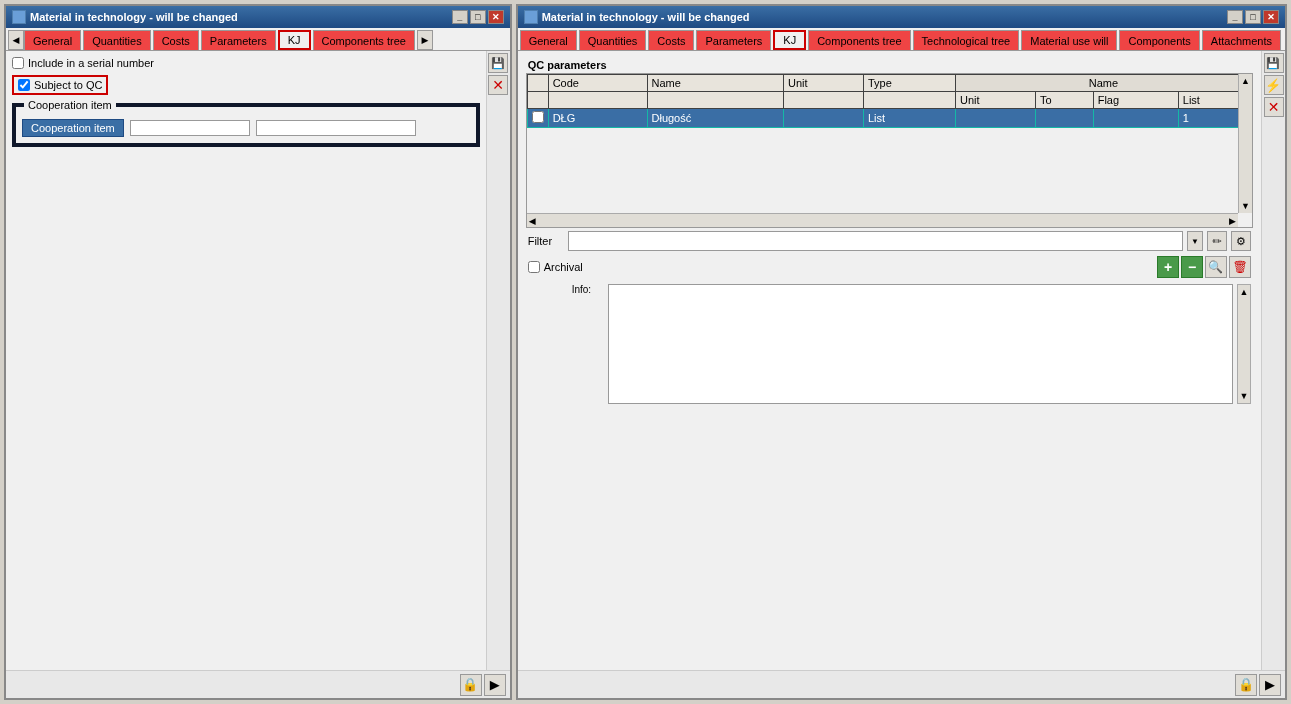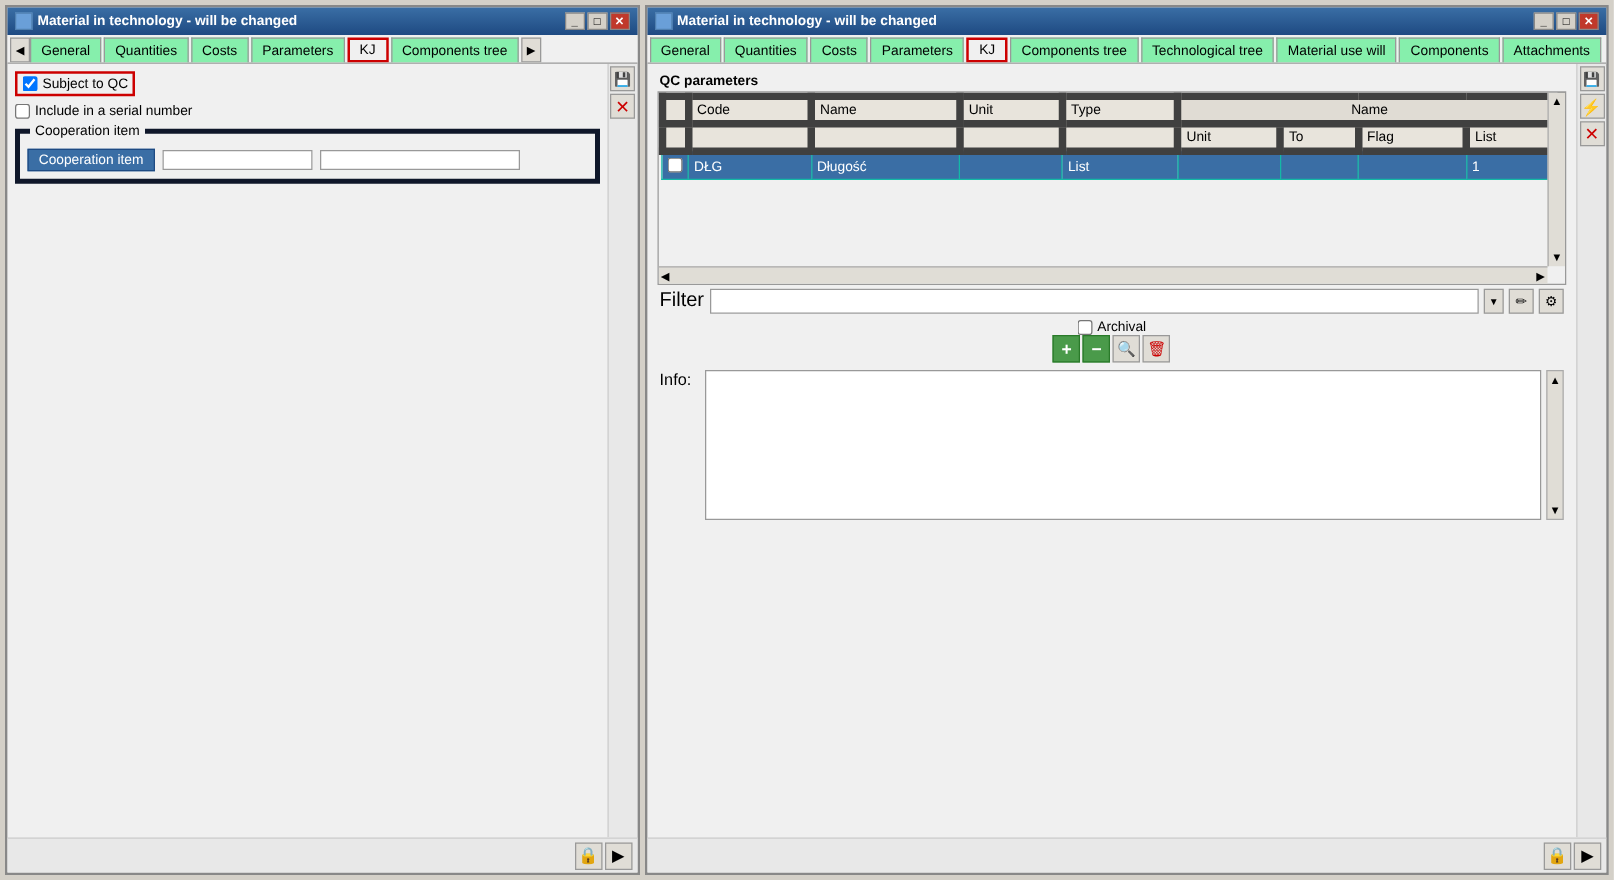--- a/index.html
+++ b/index.html
@@ -94,21 +94,21 @@
       justify-content: center;
       font-size: 9px;
       margin-bottom: 0;
       flex-shrink: 0;
     }
 
     .tab {
       padding: 2px 8px;
       border: 1px solid #999;
       border-bottom: none;
-      background: #86efac;
+      background: #ef4444;
       cursor: pointer;
       margin-right: 2px;
       height: 20px;
       display: flex;
       align-items: center;
       white-space: nowrap;
       font-size: 11px;
       color: #000;
     }
 
@@ -258,21 +258,21 @@
     }
 
     .qc-table {
       width: 100%;
       border-collapse: collapse;
       font-size: 11px;
     }
 
     .qc-table thead tr th {
       background: #e8e4dc;
-      border: 6px solid #404040;
+      border: 1px solid #404040;
       padding: 2px 4px;
       text-align: left;
       font-weight: normal;
       white-space: nowrap;
     }
 
     .qc-table thead tr th.norm-header {
       text-align: center;
       background: #e0dcd4;
     }
@@ -289,21 +289,21 @@
     }
 
     .filter-row {
       display: flex;
       align-items: center;
       gap: 4px;
       padding: 3px 6px;
     }
 
     .filter-label {
-      font-size: 16px;
+      font-size: 11px;
       width: 36px;
     }
 
     .filter-input {
       flex: 1;
       border: 1px solid #999;
       padding: 1px 4px;
       font-size: 11px;
       height: 20px;
     }
@@ -318,21 +318,20 @@
       align-items: center;
       justify-content: center;
       font-size: 11px;
     }
 
     .archival-row {
       display: flex;
       align-items: center;
       justify-content: space-between;
       padding: 2px 6px;
-      flex-direction: column;
     }
 
     .archival-left {
       display: flex;
       align-items: center;
       gap: 4px;
     }
 
     .action-btns {
       display: flex;
@@ -383,22 +382,23 @@
 
     .info-section {
       display: flex;
       align-items: flex-start;
       padding: 4px 6px;
       gap: 4px;
       flex: 1;
     }
 
     .info-label {
-      font-size: 13px;
+      font-size: 10px;
       min-width: 32px;
+      margin-left: 44px;
     }
 
     .info-textarea {
       flex: 1;
       height: 120px;
       border: 1px solid #999;
       background: white;
       font-size: 11px;
       resize: none;
     }
@@ -456,29 +456,29 @@
     <div class="tab">Parameters</div>
     <div class="tab active highlighted">KJ</div>
     <div class="tab">Components tree</div>
     <div class="tab-nav-btn">▶</div>
   </div>
 
   <div class="window-body">
     <div class="main-content">
 
       <div class="checkbox-row">
+        <input type="checkbox" class="checkbox-small" style="">
+        <label>Include in a serial number</label>
+      </div>
+
+      <div class="checkbox-row">
         <div class="checkbox-highlighted">
           <input type="checkbox" class="checkbox-small" checked="" style="">
           <label>Subject to QC</label>
         </div>
-      </div>
-
-      <div class="checkbox-row">
-        <input type="checkbox" class="checkbox-small" style="">
-        <label>Include in a serial number</label>
       </div>
 
       <div class="group-box">
         <span class="group-box-title">Cooperation item</span>
         <div style="display:flex; gap:6px; align-items:center; padding-top:4px;">
           <button class="coop-btn">Cooperation item</button>
           <input type="text" class="coop-input" value="" style="">
           <input type="text" class="coop-input2" value="" style="">
         </div>
       </div>

